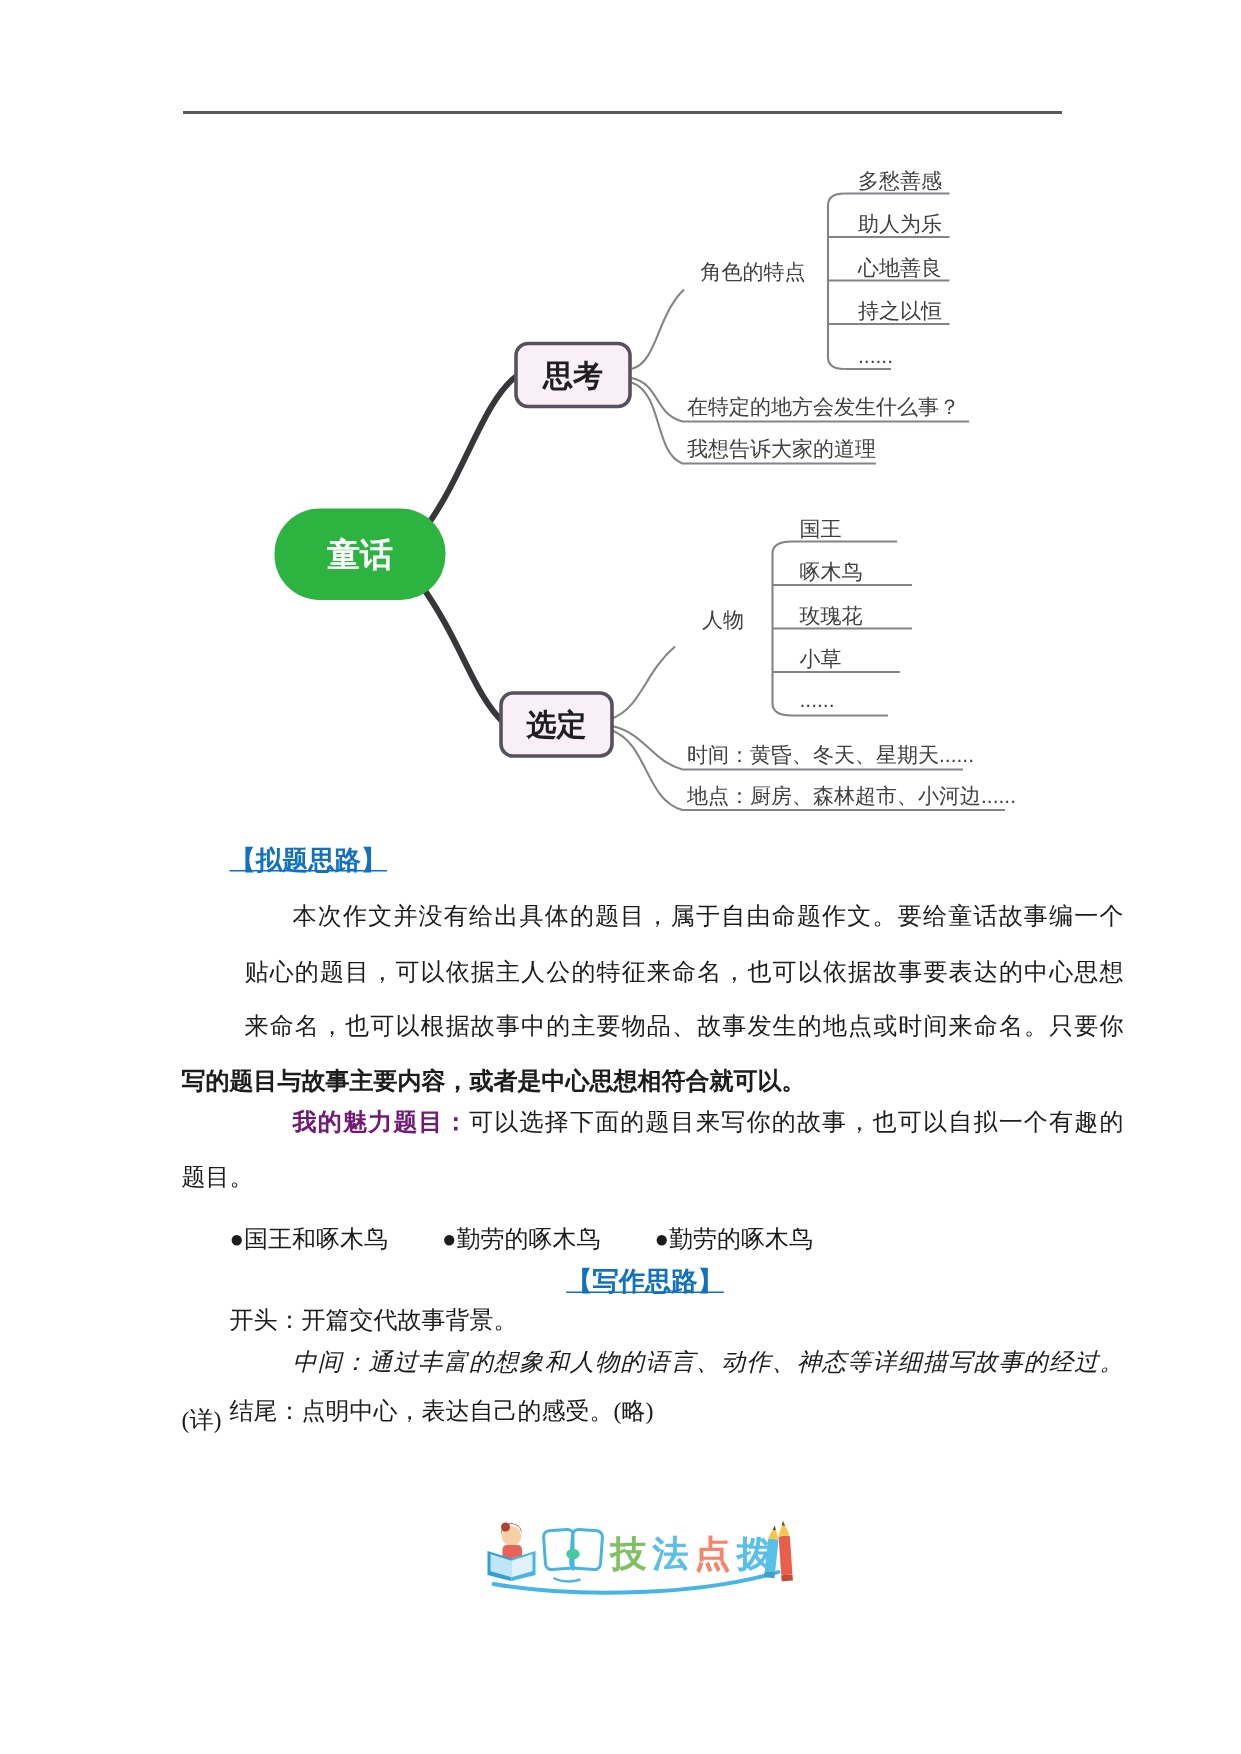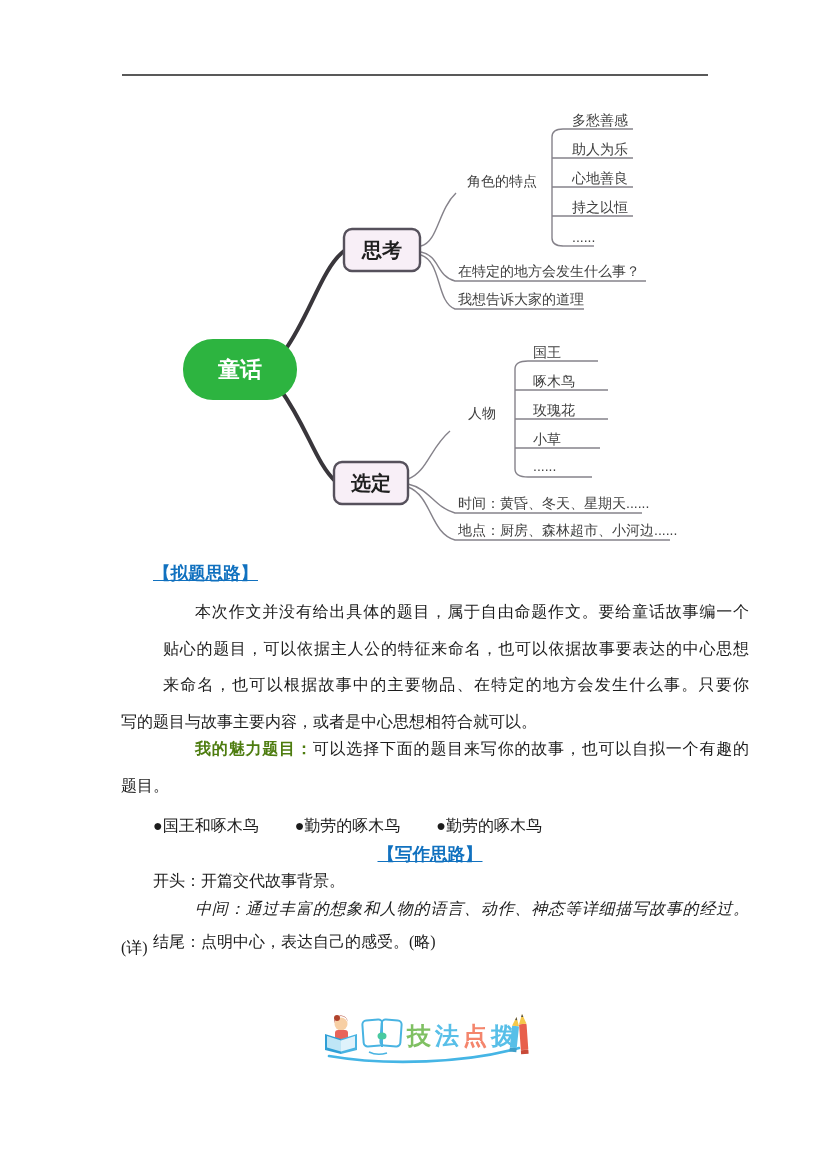--- a/index.html
+++ b/index.html
@@ -14,21 +14,21 @@
   .mm-node-label{font-size:20px;font-weight:bold;fill:#1f1f1f;text-anchor:middle;font-family:"Liberation Sans","DejaVu Sans",sans-serif;}
   .mm-root-label{font-size:22px;font-weight:bold;fill:#ffffff;text-anchor:middle;font-family:"Liberation Sans","DejaVu Sans",sans-serif;}
   .thin{stroke:#85828a;stroke-width:1.4;fill:none;}
   .thick{stroke:#39363b;stroke-width:4;fill:none;stroke-linecap:round;}
   .nodebox{fill:#f8eff7;stroke:#56515c;stroke-width:2.4;}
   .content-line{position:absolute;left:121px;width:586px;font-size:16px;line-height:20px;white-space:normal;}
   .ind{text-indent:32px;}
   .stretch{text-align:justify;text-align-last:justify;margin-left:42px;}
   .heading{position:absolute;left:121px;width:586px;padding-left:32px;box-sizing:border-box;
            font-size:17.5px;font-weight:bold;color:#1171bf;font-family:"Liberation Sans","DejaVu Sans",sans-serif;text-decoration:underline;}
-  .charm{color:#4d7c0f;font-weight:bold;}
+  .charm{color:#701a75;font-weight:bold;}
   .bullets{position:absolute;left:121px;top:816px;width:586px;padding-left:32px;box-sizing:border-box;
            display:flex;gap:36px;font-size:16px;}
   .footer-logo{position:absolute;top:1006px;left:0;width:827px;display:flex;justify-content:center;}
 </style>
 </head>
 <body>
 
 <div class="top-rule"></div>
 
 <svg class="mindmap" width="827" height="560" viewBox="0 0 827 560" xmlns="http://www.w3.org/2000/svg">
@@ -83,22 +83,22 @@
   <text class="mm-leaf" x="533" y="444">小草</text>
   <text class="mm-leaf" x="533" y="471">......</text>
   <text class="mm-leaf" x="458" y="508">时间：黄昏、冬天、星期天......</text>
   <text class="mm-leaf" x="458" y="535">地点：厨房、森林超市、小河边......</text>
 </svg>
 
 <div class="heading" style="top:561px;">【拟题思路】</div>
 
 <div class="content-line ind stretch" style="top:602px;">本次作文并没有给出具体的题目，属于自由命题作文。要给童话故事编一个</div>
 <div class="content-line stretch" style="top:639px;">贴心的题目，可以依据主人公的特征来命名，也可以依据故事要表达的中心思想</div>
-<div class="content-line stretch" style="top:675px;">来命名，也可以根据故事中的主要物品、在特定的地方会发生什么事。只要你</div>
-<div class="content-line" style="top:712px;">写的题目与故事主要内容，或者是中心思想相符合就可以。</div>
+<div class="content-line stretch" style="top:675px;">来命名，也可以根据故事中的主要物品、故事发生的地点或时间来命名。只要你</div>
+<div class="content-line" style="top:712px;font-weight:bold;">写的题目与故事主要内容，或者是中心思想相符合就可以。</div>
 
 <div class="content-line ind stretch" style="top:739px;"><span class="charm">我的魅力题目：</span><span>可以选择下面的题目来写你的故事，也可以自拟一个有趣的</span></div>
 <div class="content-line" style="top:776px;">题目。</div>
 
 <div class="bullets">
   <span>●国王和啄木鸟</span>
   <span>●勤劳的啄木鸟</span>
   <span>●勤劳的啄木鸟</span>
 </div>
 

